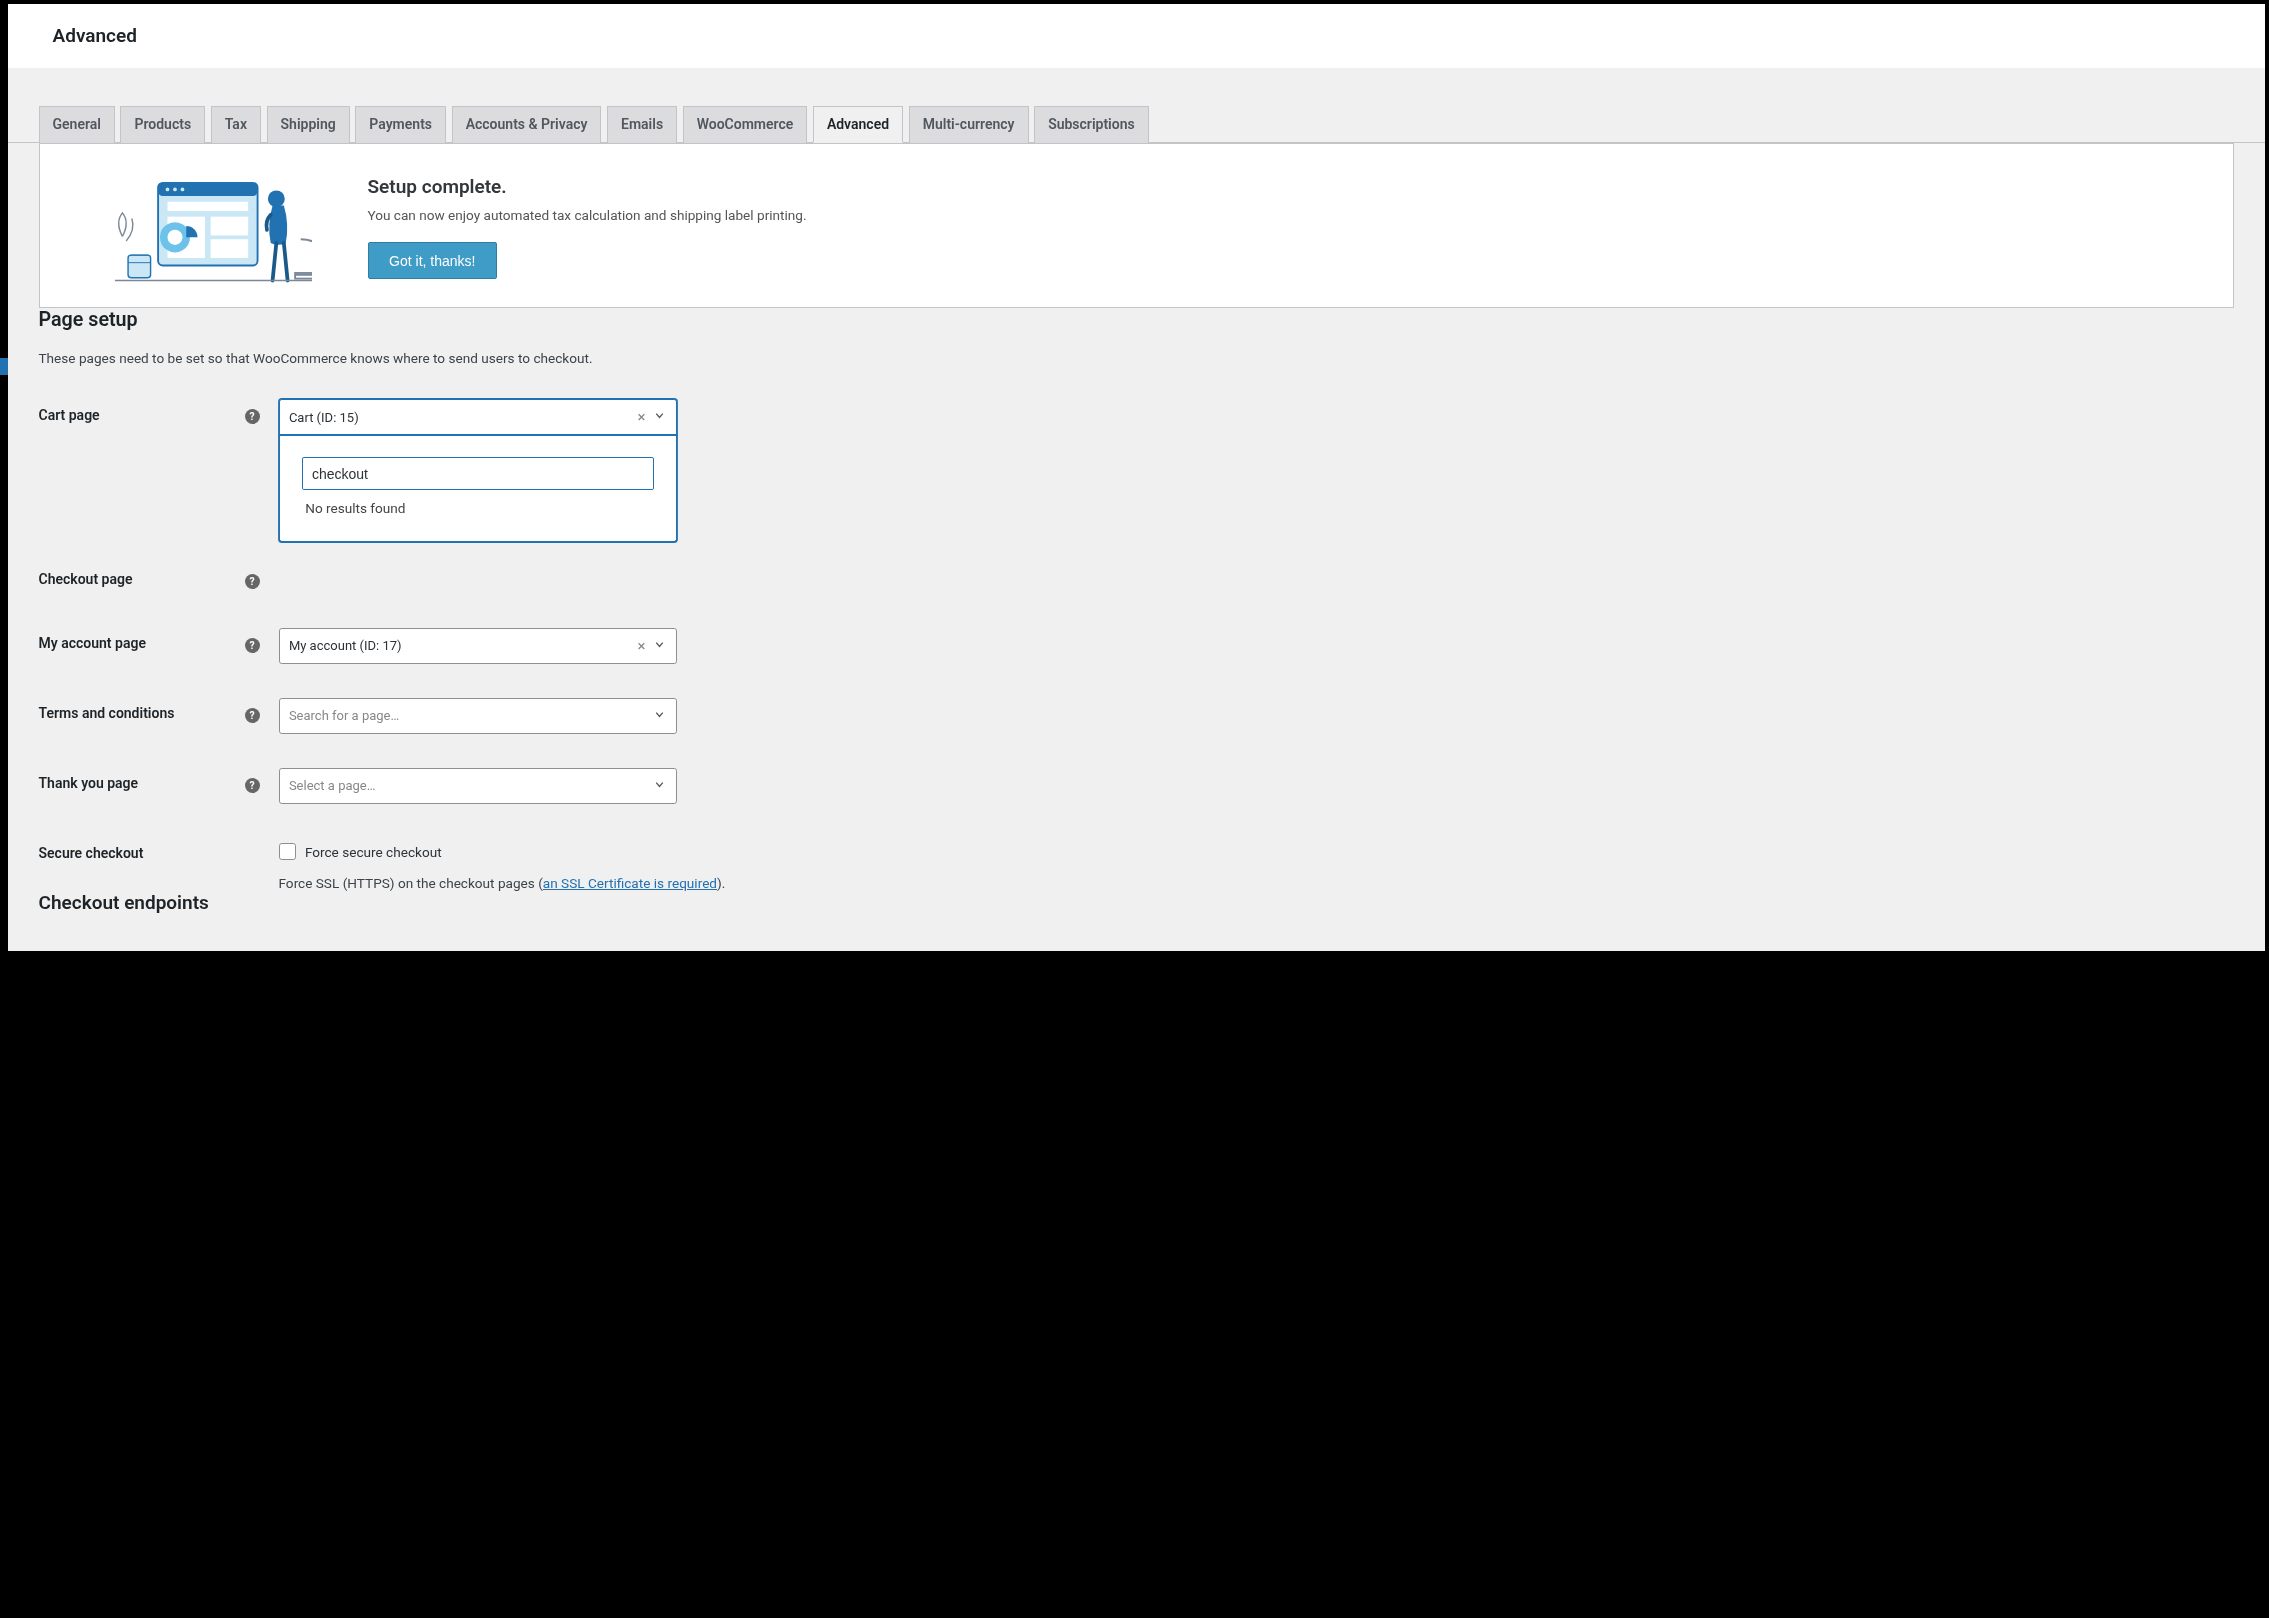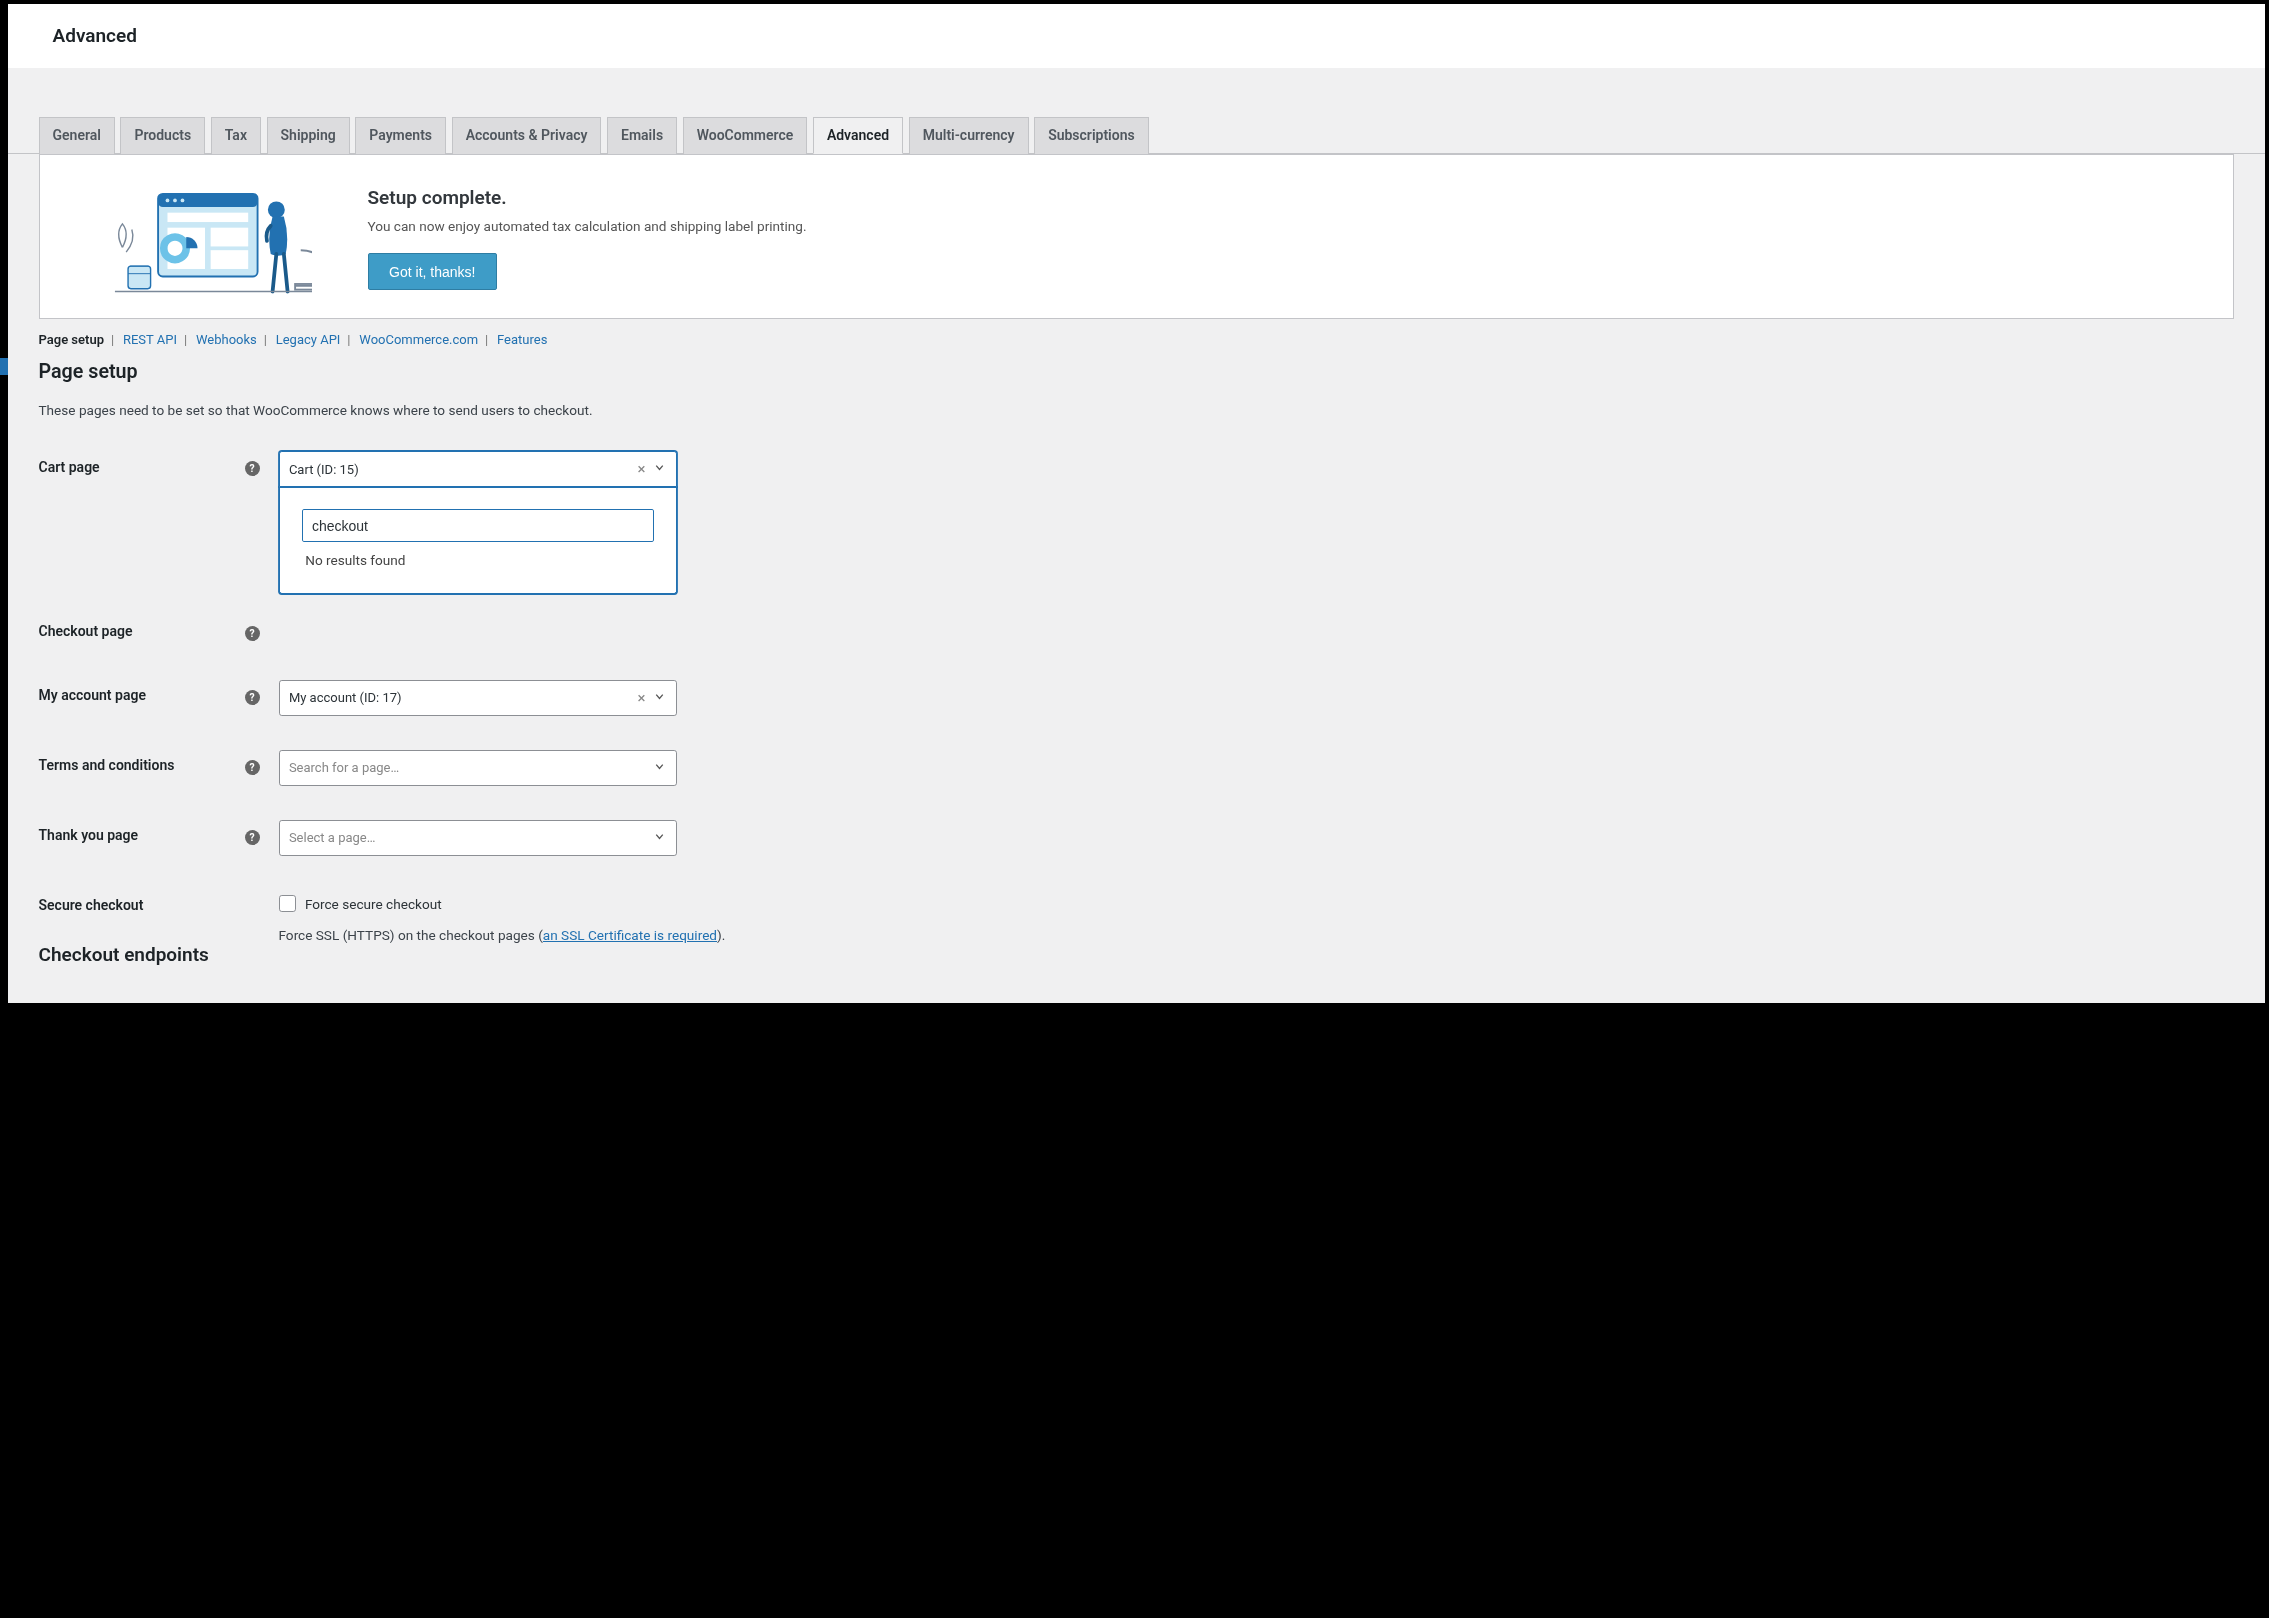--- a/index.html
+++ b/index.html
@@ -21,21 +21,21 @@
     font-weight: 600;
     color: #1d2327;
   }
   .content-area {
     background: #f0f0f1;
     padding: 0 0 0 0;
   }
   .tabs {
     display: flex;
     gap: 5.6px;
-    padding: 48px 0 0 31px;
+    padding: 37px 0 0 31px;
     border-bottom: 0.9px solid #c3c4c7;
   }
   .tab {
     padding: 9.4px 13px;
     background: #dcdcde;
     border: 0.9px solid #c3c4c7;
     border-bottom: none;
     color: #50575e;
     font-size: 14px;
     font-weight: 600;
@@ -260,33 +260,20 @@
           <line x1="50" y1="122" x2="290" y2="122" stroke="#7a8899" stroke-width="1.5"></line>
         </svg>
       </div>
       <div class="notice-text">
         <h2>Setup complete.</h2>
         <p>You can now enjoy automated tax calculation and shipping label printing.</p>
         <button class="btn-primary">Got it, thanks!</button>
       </div>
     </div>
 
-    <div class="subnav">
-      <a class="subnav-item active">Page setup</a>
-      <span class="subnav-sep">|</span>
-      <a class="subnav-item">REST API</a>
-      <span class="subnav-sep">|</span>
-      <a class="subnav-item">Webhooks</a>
-      <span class="subnav-sep">|</span>
-      <a class="subnav-item">Legacy API</a>
-      <span class="subnav-sep">|</span>
-      <a class="subnav-item">WooCommerce.com</a>
-      <span class="subnav-sep">|</span>
-      <a class="subnav-item">Features</a>
-    </div>
 
     <div class="section">
       <h2 class="section-title">Page setup</h2>
       <p class="section-desc">These pages need to be set so that WooCommerce knows where to send users to checkout.</p>
 
       <div class="form-row">
         <div class="form-label">Cart page</div>
         <span class="help-icon">?</span>
         <div class="form-control-wrap">
           <div class="select2 open">

